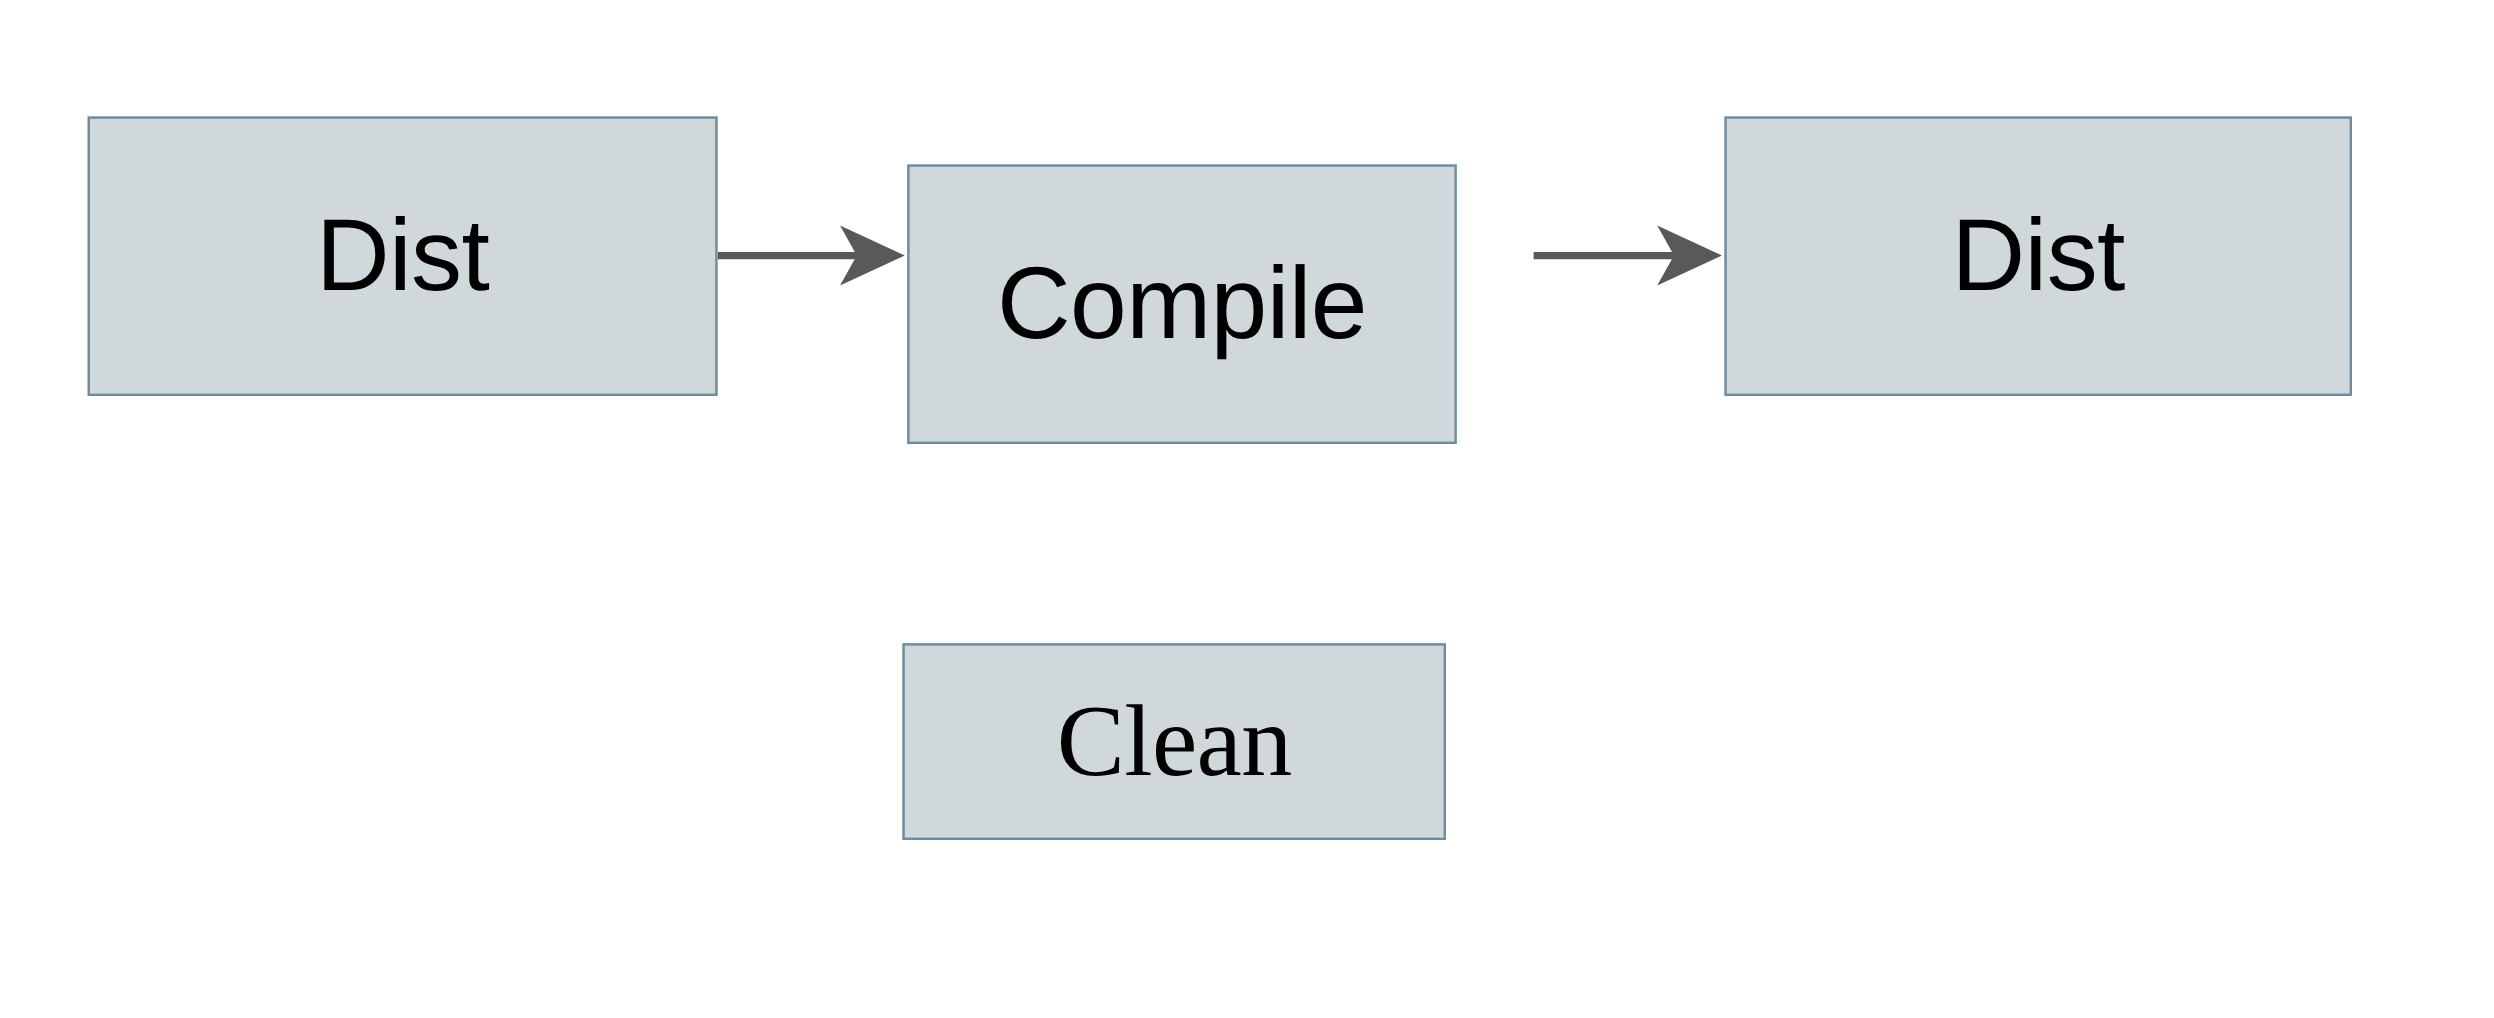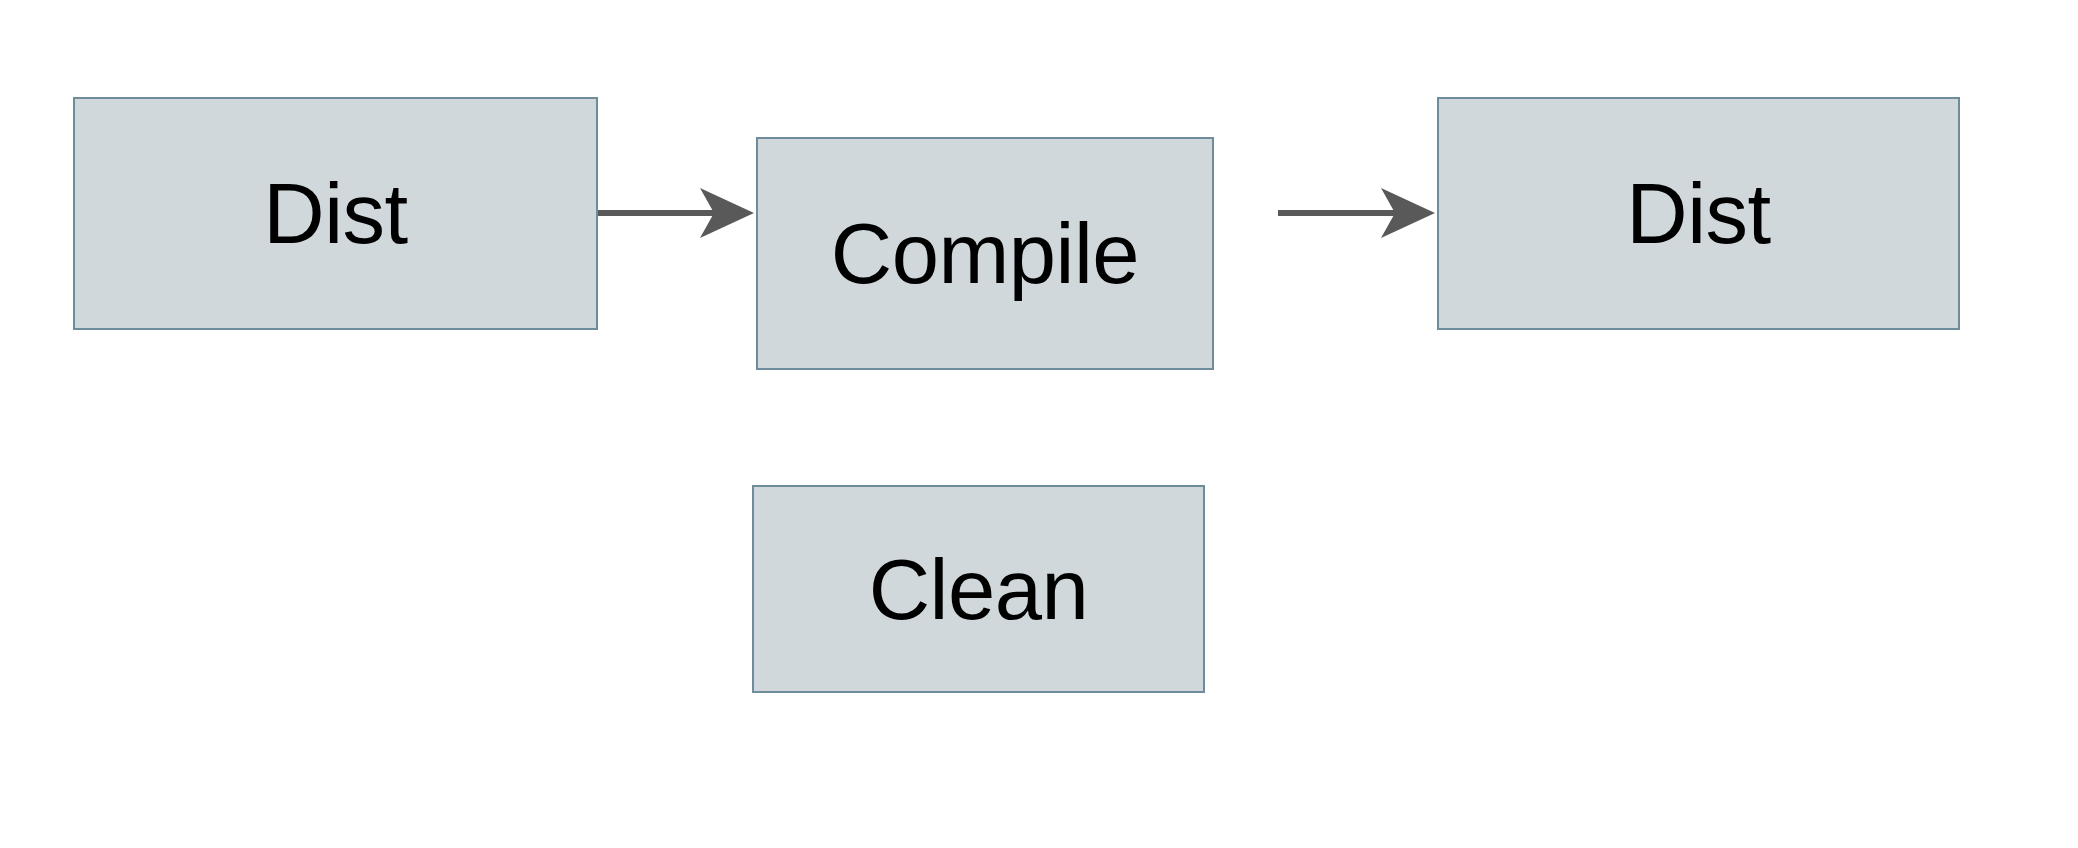--- a/index.html
+++ b/index.html
@@ -78,17 +78,17 @@
   </div>
 
   <div class="node" style="left:756px; top:97px; width:458px; height:233px;margin-top:40px;">
     <span class="node-label">Compile</span>
   </div>
 
   <div class="node" style="left:1437px; top:97px; width:523px; height:233px;">
     <span class="node-label">Dist</span>
   </div>
 
-  <div class="node" style="left:752px; top:485px; width:453px; height:208px;">
+  <div class="node" style="left:752px; top:536px; width:453px; height:164px;font-family:Liberation Serif, serif;">
     <span class="node-label">Clean</span>
   </div>
 
 </div>
 
 </body></html>

